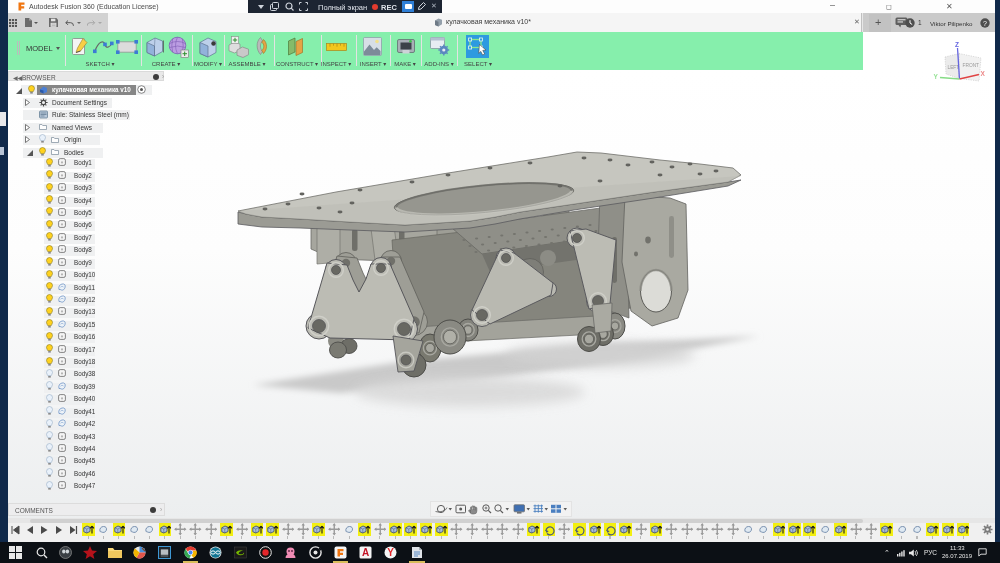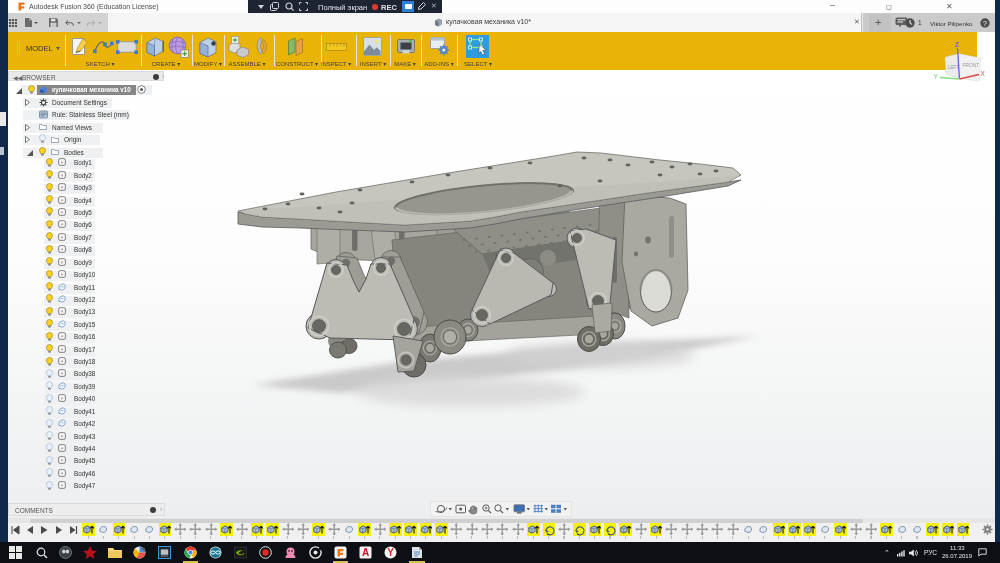--- a/index.html
+++ b/index.html
@@ -3,21 +3,21 @@
 html,body{width:1000px;height:563px;overflow:hidden}
 body{font-family:"Liberation Sans",sans-serif;background:#10294a;position:relative}
 .abs{position:absolute}
 #win{position:absolute;left:8px;top:0;width:987px;height:542px;background:#fff}
 #titlebar{position:absolute;left:0;top:0;width:987px;height:13px;background:#fdfdfd}
 #rec{position:absolute;left:240px;top:0;width:194px;height:13px;background:#1d2532;color:#dfe3ea;font-size:7.5px}
 #row2{position:absolute;left:0;top:13px;width:987px;height:19px;background:#e7e7e7}
 #qat{position:absolute;left:0;top:0;width:100px;height:19px;background:#d2d2d2}
 #tab{position:absolute;left:100px;top:0;width:754px;height:19px;background:#f5f5f5;border-right:1px solid #c0c0c0}
 #row2 .right{position:absolute;left:855px;top:0;width:132px;height:19px;background:#cacaca}
-#ribbon{position:absolute;left:0;top:32px;width:969px;height:38px;background:#eab308}
+#ribbon{position:absolute;left:0;top:32px;width:855px;height:38px;background:#86efac}
 .rlabel{position:absolute;top:27.5px;font-size:6px;color:#444;white-space:nowrap;transform:translateX(-50%)}
 .rsep{position:absolute;top:3px;width:1px;height:31px;background:#e3e3e3}
 #vp{position:absolute;left:0;top:70px;width:987px;height:448px;background:linear-gradient(#ffffff 0%,#fdfdfd 40%,#eceeef 100%)}
 #browser{position:absolute;left:0;top:0;width:170px;height:448px}
 .bhead{position:absolute;left:0;top:1px;width:156px;height:10px;background:#e9e9e9;border:1px solid #dadada;font-size:6.5px;color:#555}
 .brow{position:absolute;height:10px}
 .brow .bg{position:absolute;top:0;height:10px;background:rgba(238,239,240,.92)}
 #comments{position:absolute;left:0;top:433px;width:157px;height:13px;background:#ededee;border:1px solid #dcdcdc;font-size:6.5px;color:#555}
 #navbar{position:absolute;left:422px;top:431px;width:142px;height:16px;background:#f2f2f2;border:1px solid #e3e3e3}
 #timeline{position:absolute;left:0;top:518px;width:987px;height:24px;background:#f0f0f0}

